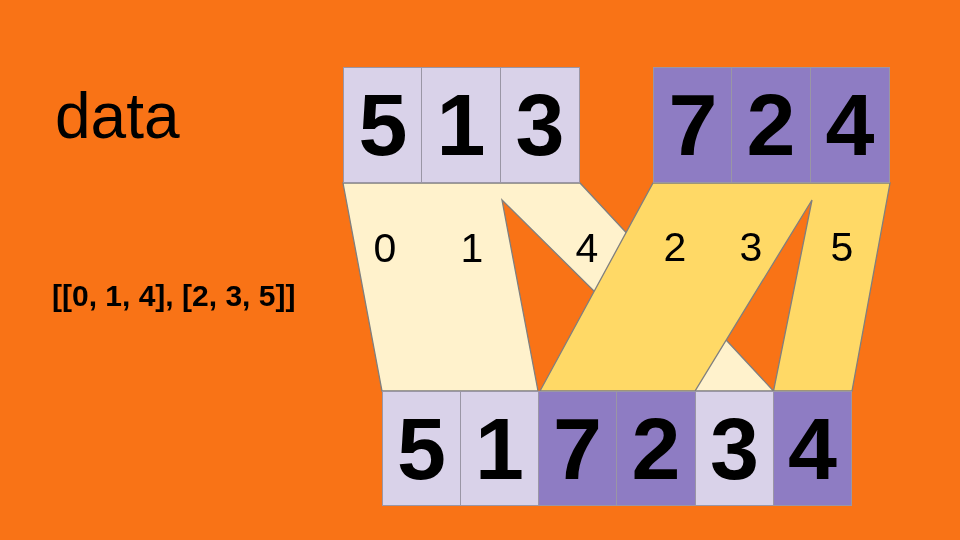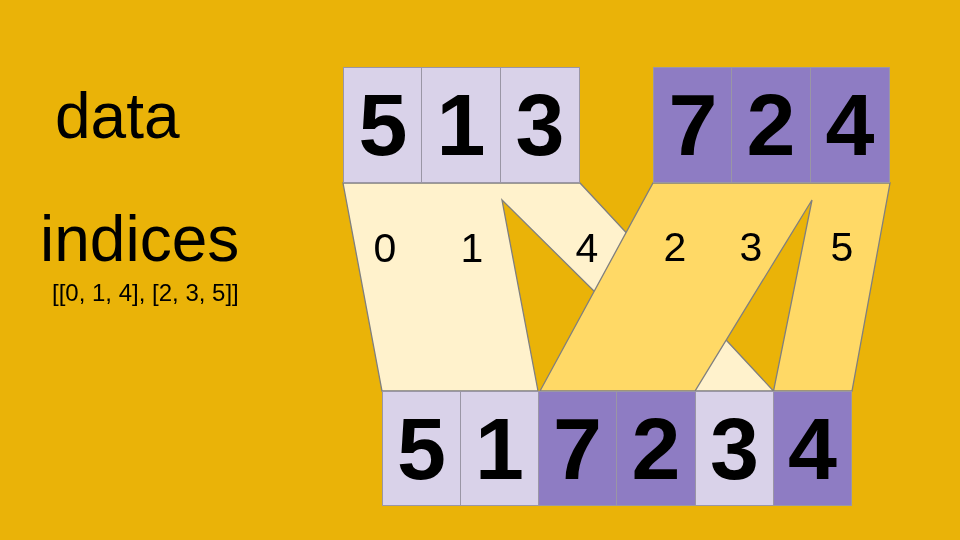--- a/index.html
+++ b/index.html
@@ -1,28 +1,28 @@
 <!DOCTYPE html>
 <html><head>
 <meta charset="utf-8">
 <style>
   html,body { margin:0; padding:0; background:#ffffff; }
   .stage {
     position:relative; width:960px; height:540px; overflow:hidden;
-    background:#eab308;
+    background:#f97316;
     font-family:"Liberation Sans", sans-serif;
     color:#000000;
   }
   .ribbons { position:absolute; left:0; top:0; width:960px; height:540px; }
   .ribbons polygon { stroke:#7f7f7f; stroke-width:1.3; }
   .row-label {
     position:absolute; font-size:64px; line-height:1; white-space:nowrap;
   }
   .sub-label {
-    position:absolute; font-size:24px; line-height:1; white-space:nowrap;
+    position:absolute; font-size:30px; line-height:1; white-space:nowrap;font-weight:bold;
   }
   .cell {
     position:absolute; box-sizing:border-box;
     display:flex; align-items:center; justify-content:center;
     font-weight:bold; font-size:88px; line-height:1;
     border:1px solid #9a96a5;
   }
   .cell.g1 { background:#d9d2e9; }
   .cell.g2 { background:#8e7cc3; }
   .idx {
@@ -34,21 +34,20 @@
 <body>
 
 <div class="stage">
 
   <svg class="ribbons" viewBox="0 0 960 540" aria-hidden="true">
     <polygon points="343,183 580,183 773.5,391 695,391 502,200 538,391 382,391" fill="#fff2cc"></polygon>
     <polygon points="653,183 890,183 852,391 773.5,391 812,200 695,391 540,391" fill="#ffd966"></polygon>
   </svg>
 
   <div class="row-label" style="left:55px; top:84px;">data</div>
-  <div class="row-label" style="left:40px; top:207px;">indices</div>
   <div class="sub-label" style="left:52px; top:281px;">[[0, 1, 4], [2, 3, 5]]</div>
 
   <div class="cell g1" style="left:343px; top:67px; width:80px; height:116px;">5</div>
   <div class="cell g1" style="left:421px; top:67px; width:80px; height:116px;">1</div>
   <div class="cell g1" style="left:500px; top:67px; width:80px; height:116px;">3</div>
 
   <div class="cell g2" style="left:653px; top:67px; width:80px; height:116px;">7</div>
   <div class="cell g2" style="left:731px; top:67px; width:80px; height:116px;">2</div>
   <div class="cell g2" style="left:810px; top:67px; width:80px; height:116px;">4</div>
 

